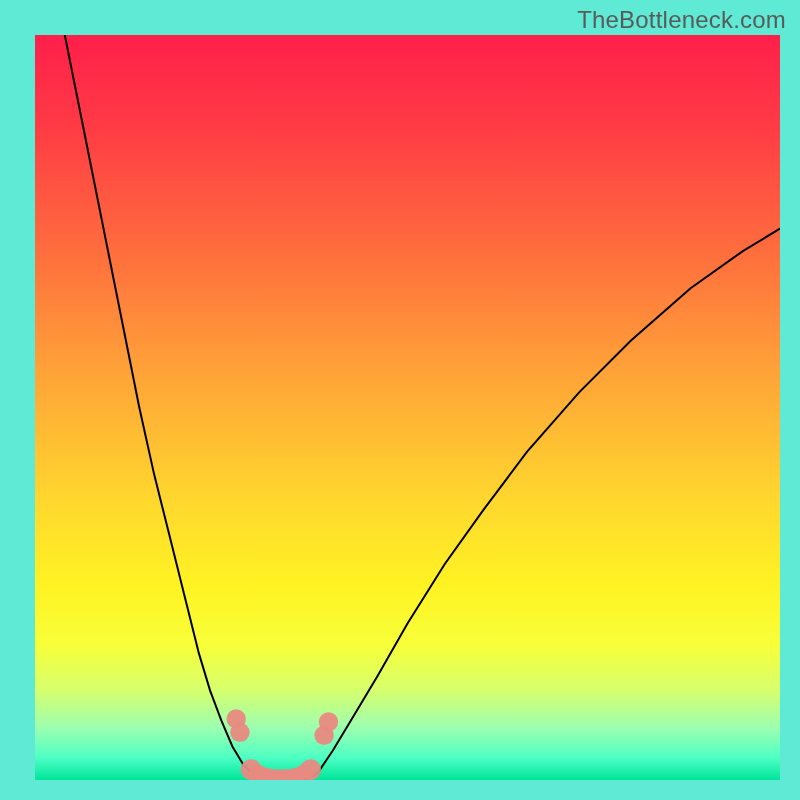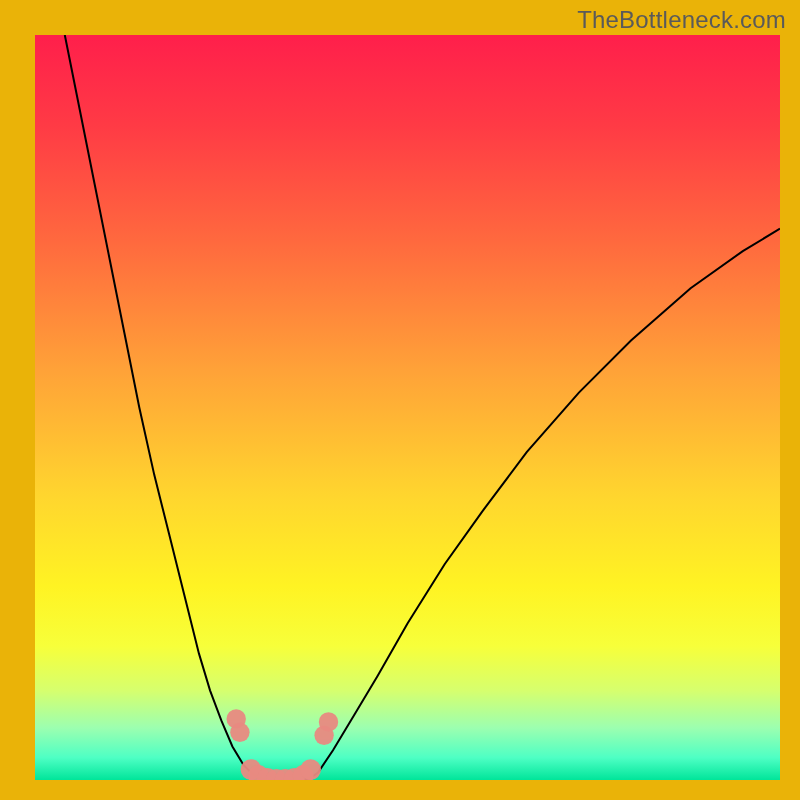--- a/index.html
+++ b/index.html
@@ -9,21 +9,21 @@
     height: 800px;
     background: #000;
     overflow: hidden;
   }
   .frame {
     position: absolute;
     left: 0;
     top: 0;
     width: 800px;
     height: 800px;
-    background: #eab308;
+    background: #5eead4;
   }
   .plot-area {
     position: absolute;
     left: 35px;
     top: 35px;
     width: 745px;
     height: 745px;
     overflow: hidden;
   }
   .gradient {

